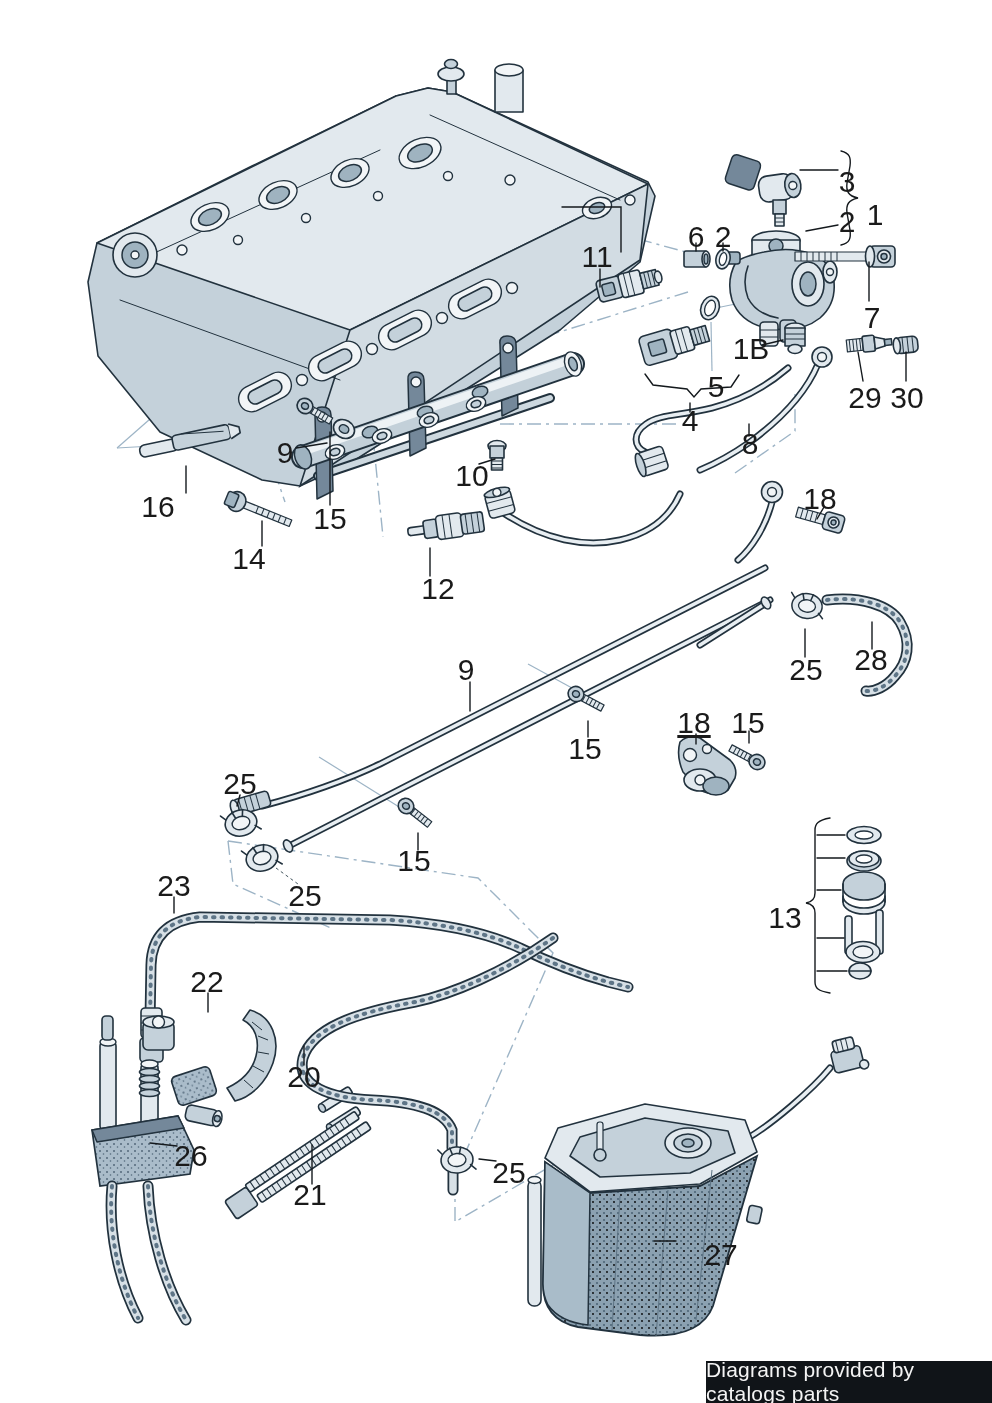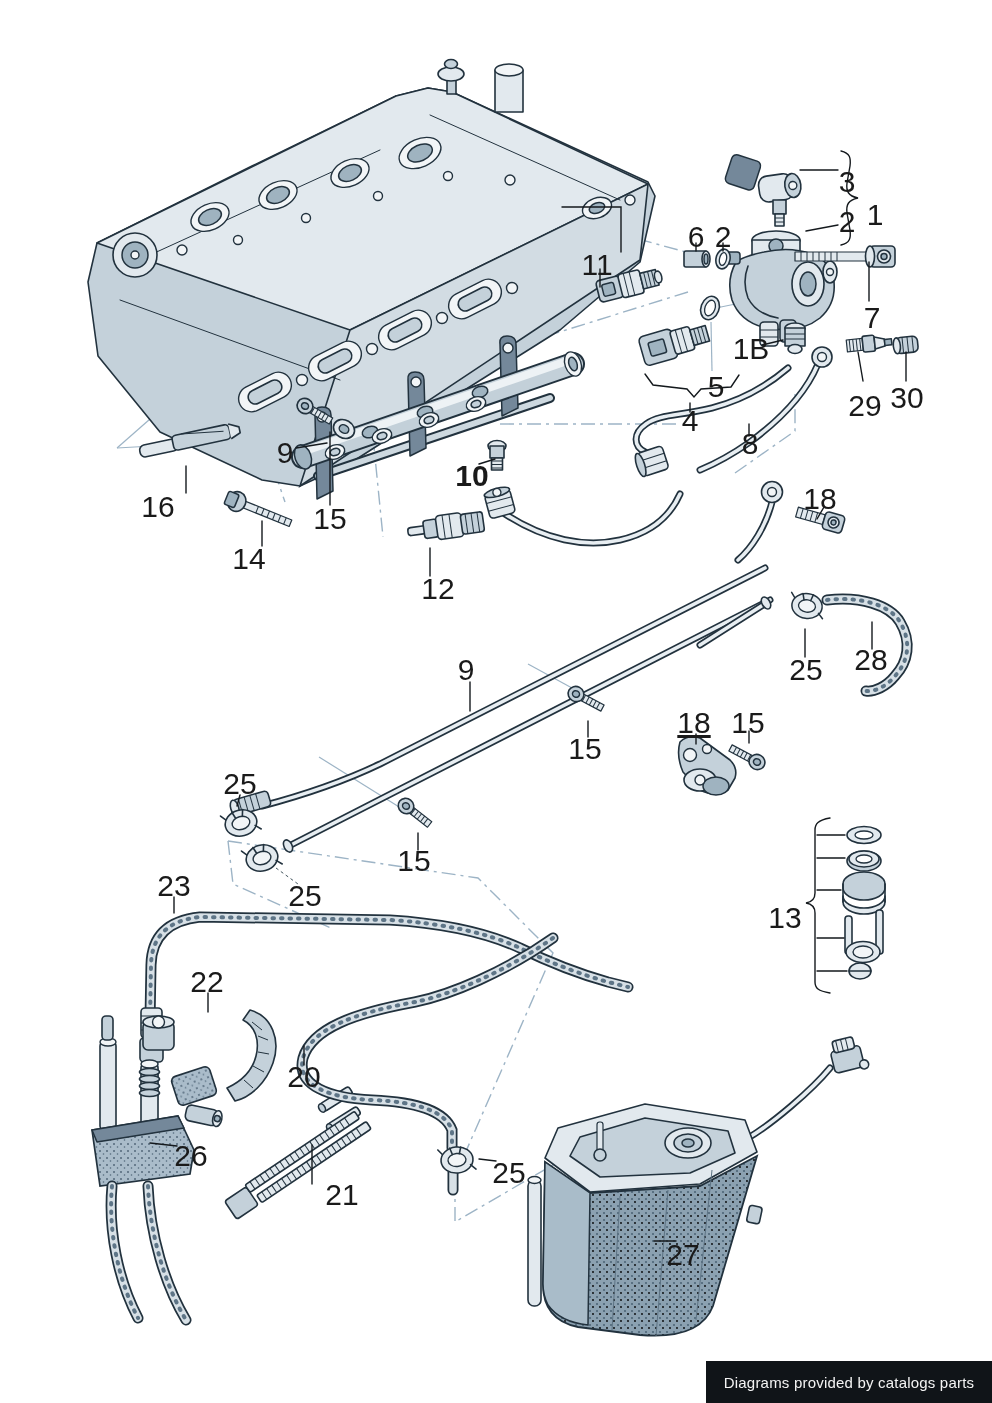--- a/index.html
+++ b/index.html
@@ -23,21 +23,21 @@
   .hoseT{stroke:#5e7587;stroke-width:4;fill:none;stroke-dasharray:1.5 7;stroke-linecap:round}
   .railO{stroke:#22323e;stroke-width:24;fill:none;stroke-linecap:round}
   .railI{stroke:#c3d0d9;stroke-width:20;fill:none;stroke-linecap:round}
   .railH{stroke:#edf2f5;stroke-width:8;fill:none;stroke-linecap:round}
   .t2O{stroke:#22323e;stroke-width:10;fill:none;stroke-linecap:round}
   .t2I{stroke:#cdd8df;stroke-width:6;fill:none;stroke-linecap:round}
   .tick{stroke:#22323e;stroke-width:1;fill:none}
   .callout{position:absolute;transform:translate(-50%,-50%);font-size:30px;color:#1a1a1a;
            font-family:"Liberation Sans",sans-serif;white-space:nowrap;}
   .footer{position:absolute;right:0;bottom:0;width:286px;height:42px;display:flex;
-          align-items:center;justify-content:center;font-size:15px;letter-spacing:.2px;}
+          align-items:center;justify-content:center;font-size:21px;letter-spacing:.2px;}
 </style>
 </head>
 <body>
 
 <div class="stage">
 
 <svg width="992" height="1403" viewBox="0 0 992 1403">
   <defs>
     <pattern id="dots" width="7" height="7" patternUnits="userSpaceOnUse">
       <rect width="7" height="7" fill="#8ba1b1"></rect>
@@ -693,49 +693,49 @@
     <path d="M 817 971 L 847 971" class="lead"></path>
   </g>
 </svg>
 
 <div id="callouts">
       <span class="callout" style="left: 875px; top: 215px;">1</span>
       <span class="callout" style="left: 847px; top: 182px;">3</span>
       <span class="callout" style="left: 847px; top: 222px;">2</span>
       <span class="callout" style="left: 696px; top: 237px;">6</span>
       <span class="callout" style="left: 723px; top: 237px;">2</span>
-      <span class="callout" style="left: 597px; top: 265px;">11</span>
+      <span class="callout" style="left: 597px; top: 257px;">11</span>
       <span class="callout" style="left: 751px; top: 349px;">1B</span>
       <span class="callout" style="left: 716px; top: 387px;">5</span>
       <span class="callout" style="left: 872px; top: 318px;">7</span>
-      <span class="callout" style="left: 865px; top: 398px; margin-top: 8px;">29</span>
+      <span class="callout" style="left: 865px; top: 398px;">29</span>
       <span class="callout" style="left: 907px; top: 398px;">30</span>
       <span class="callout" style="left: 690px; top: 421px;">4</span>
       <span class="callout" style="left: 750px; top: 444px;">8</span>
       <span class="callout" style="left: 285px; top: 453px;">9</span>
       <span class="callout" style="left: 158px; top: 507px;">16</span>
       <span class="callout" style="left: 330px; top: 519px;">15</span>
       <span class="callout" style="left: 249px; top: 559px;">14</span>
-      <span class="callout" style="left: 472px; top: 476px; font-weight: bold;">10</span>
+      <span class="callout" style="left: 472px; top: 476px;">10</span>
       <span class="callout" style="left: 438px; top: 589px; text-align: center;">12</span>
       <span class="callout" style="left: 820px; top: 499px;">18</span>
       <span class="callout" style="left: 806px; top: 670px;">25</span>
       <span class="callout" style="left: 871px; top: 660px;">28</span>
       <span class="callout" style="left: 466px; top: 670px;">9</span>
       <span class="callout" style="left: 585px; top: 749px;">15</span>
       <span class="callout" style="left: 694px; top: 723px; text-decoration: underline;">18</span>
       <span class="callout" style="left: 748px; top: 723px;">15</span>
       <span class="callout" style="left: 240px; top: 784px;">25</span>
       <span class="callout" style="left: 414px; top: 861px;">15</span>
       <span class="callout" style="left: 305px; top: 896px;">25</span>
       <span class="callout" style="left: 174px; top: 886px;">23</span>
       <span class="callout" style="left: 785px; top: 918px;">13</span>
       <span class="callout" style="left: 207px; top: 982px;">22</span>
       <span class="callout" style="left: 304px; top: 1077px;">20</span>
       <span class="callout" style="left: 191px; top: 1156px;">26</span>
-      <span class="callout" style="left: 310px; top: 1195px; margin-left: 32px;">21</span>
+      <span class="callout" style="left: 310px; top: 1195px;">21</span>
       <span class="callout" style="left: 509px; top: 1173px;">25</span>
-      <span class="callout" style="left: 683px; top: 1255px;">27</span>
+      <span class="callout" style="left: 721px; top: 1255px;">27</span>
     </div>
 
 <div class="footer" style="background: rgb(16, 20, 24); color: rgb(244, 244, 244);">Diagrams provided by catalogs parts</div>
 
 </div>
 
 </body></html>

